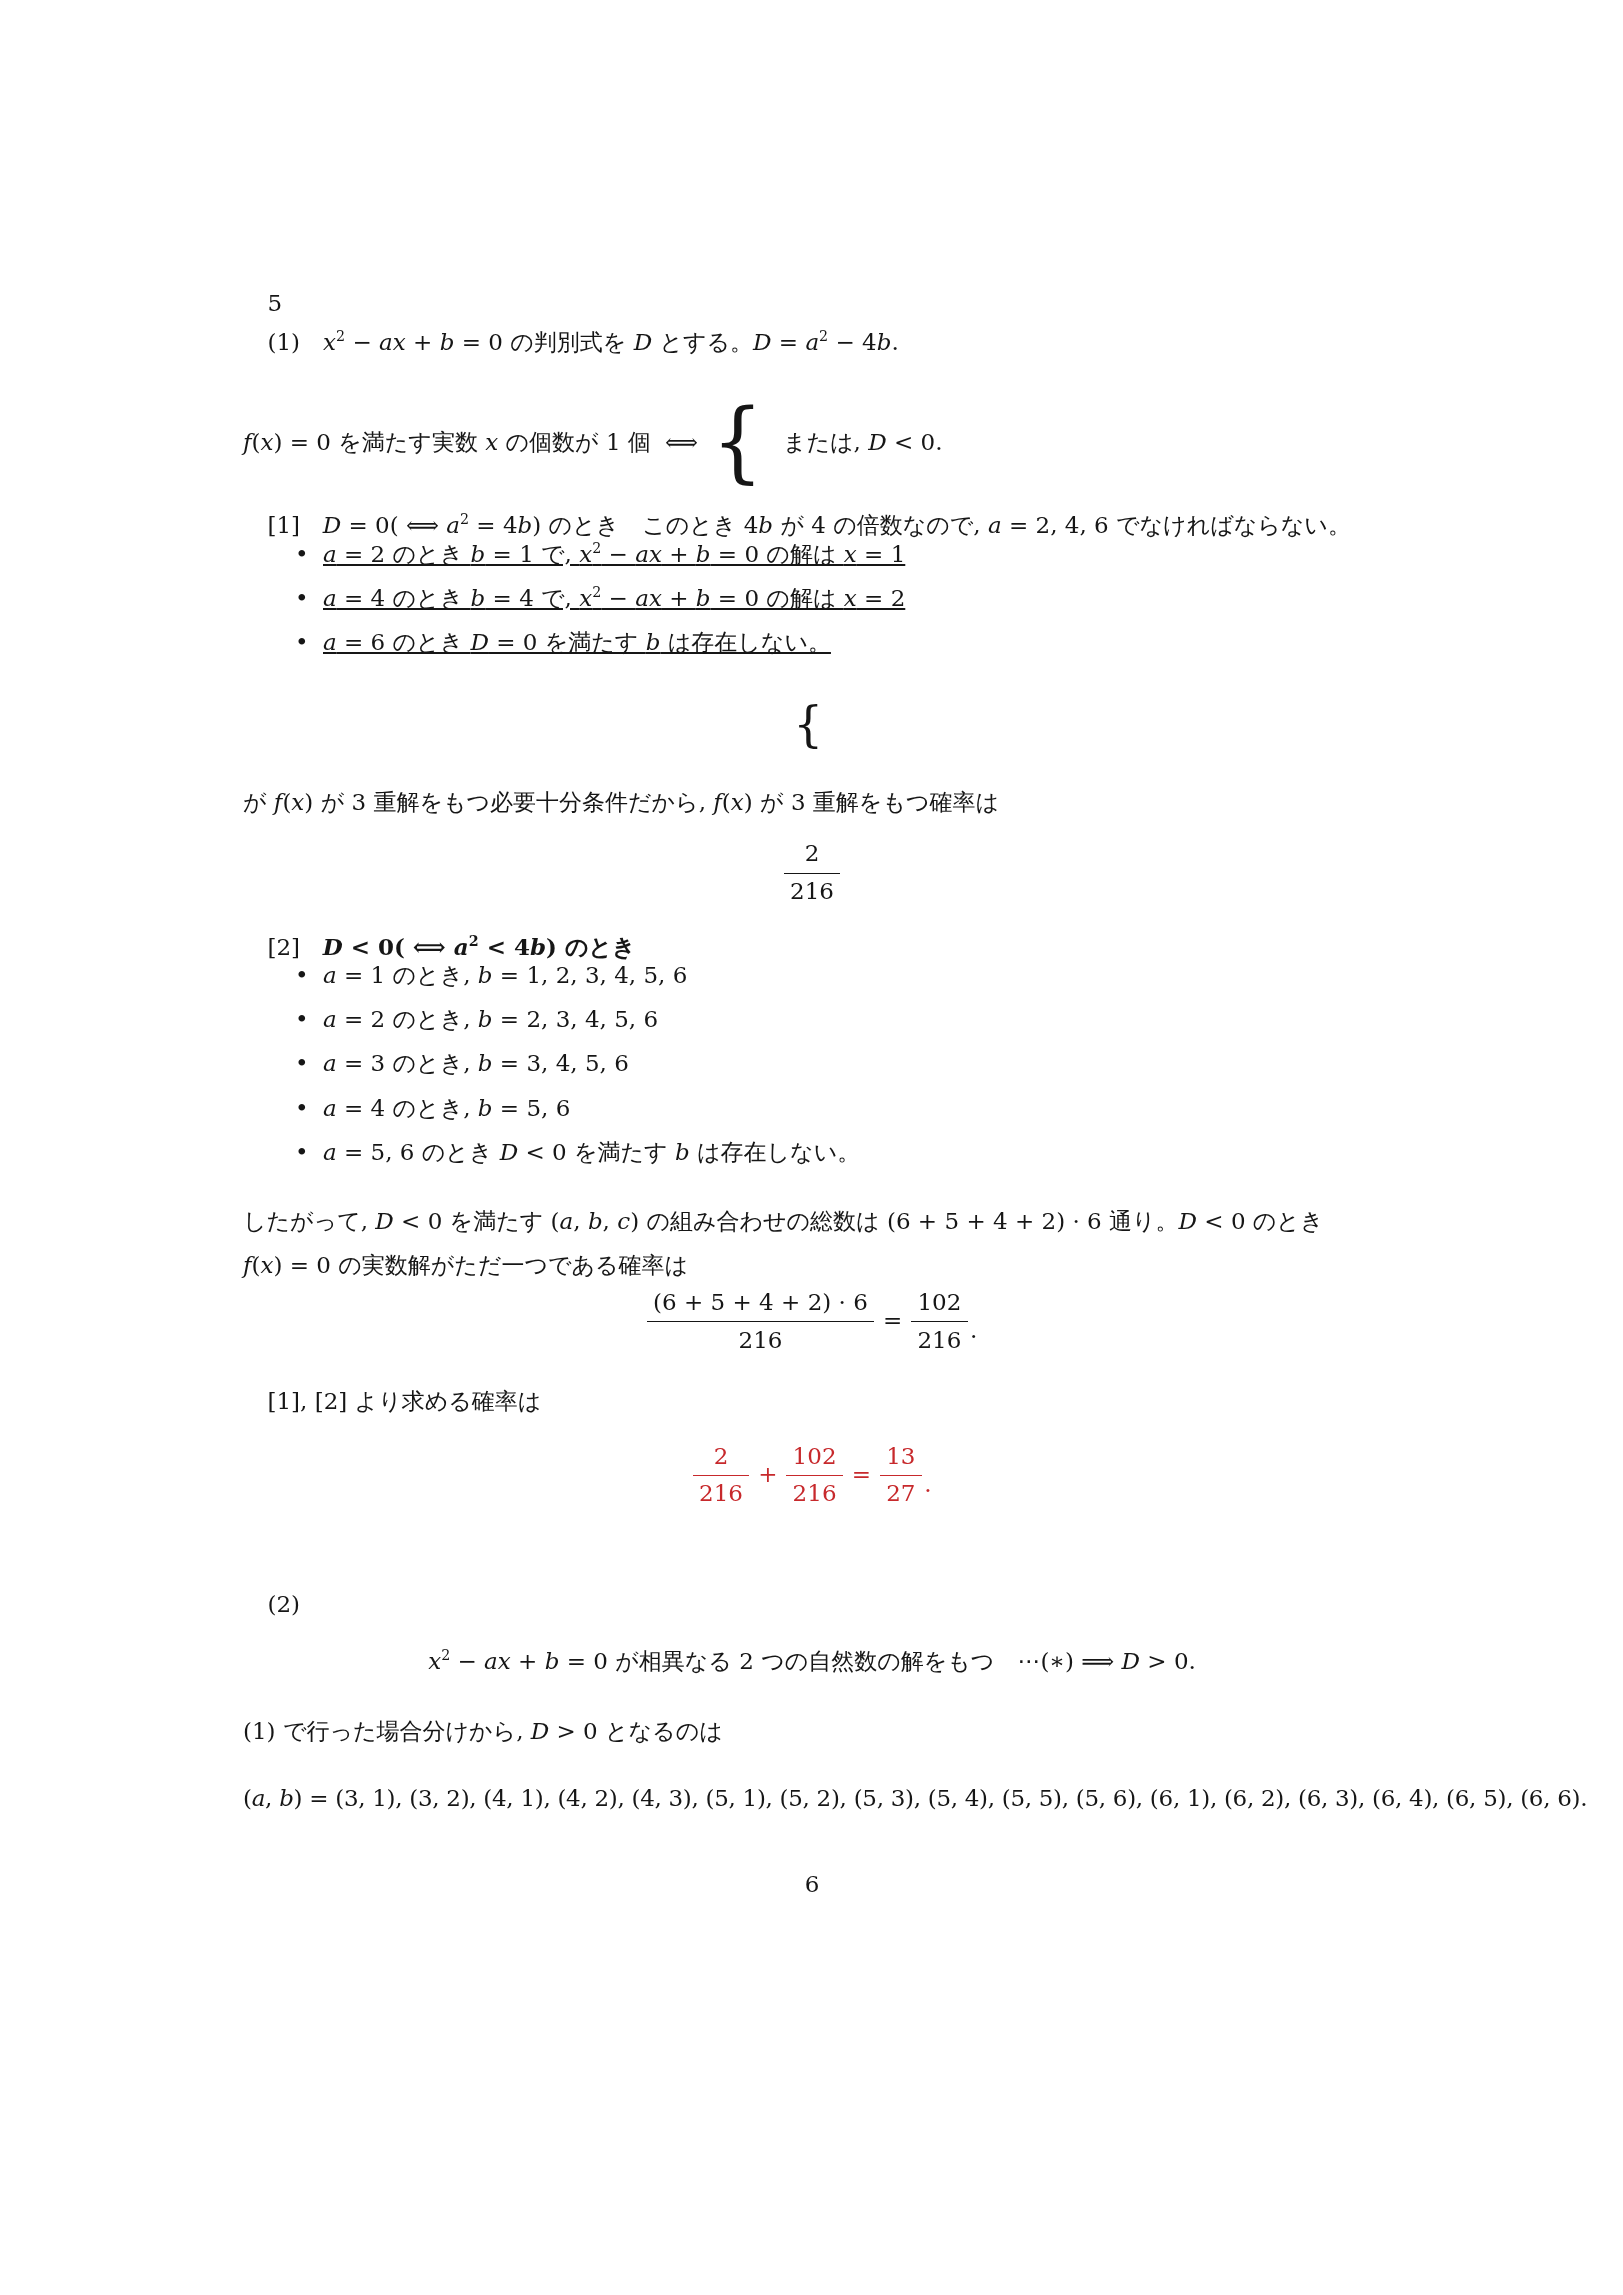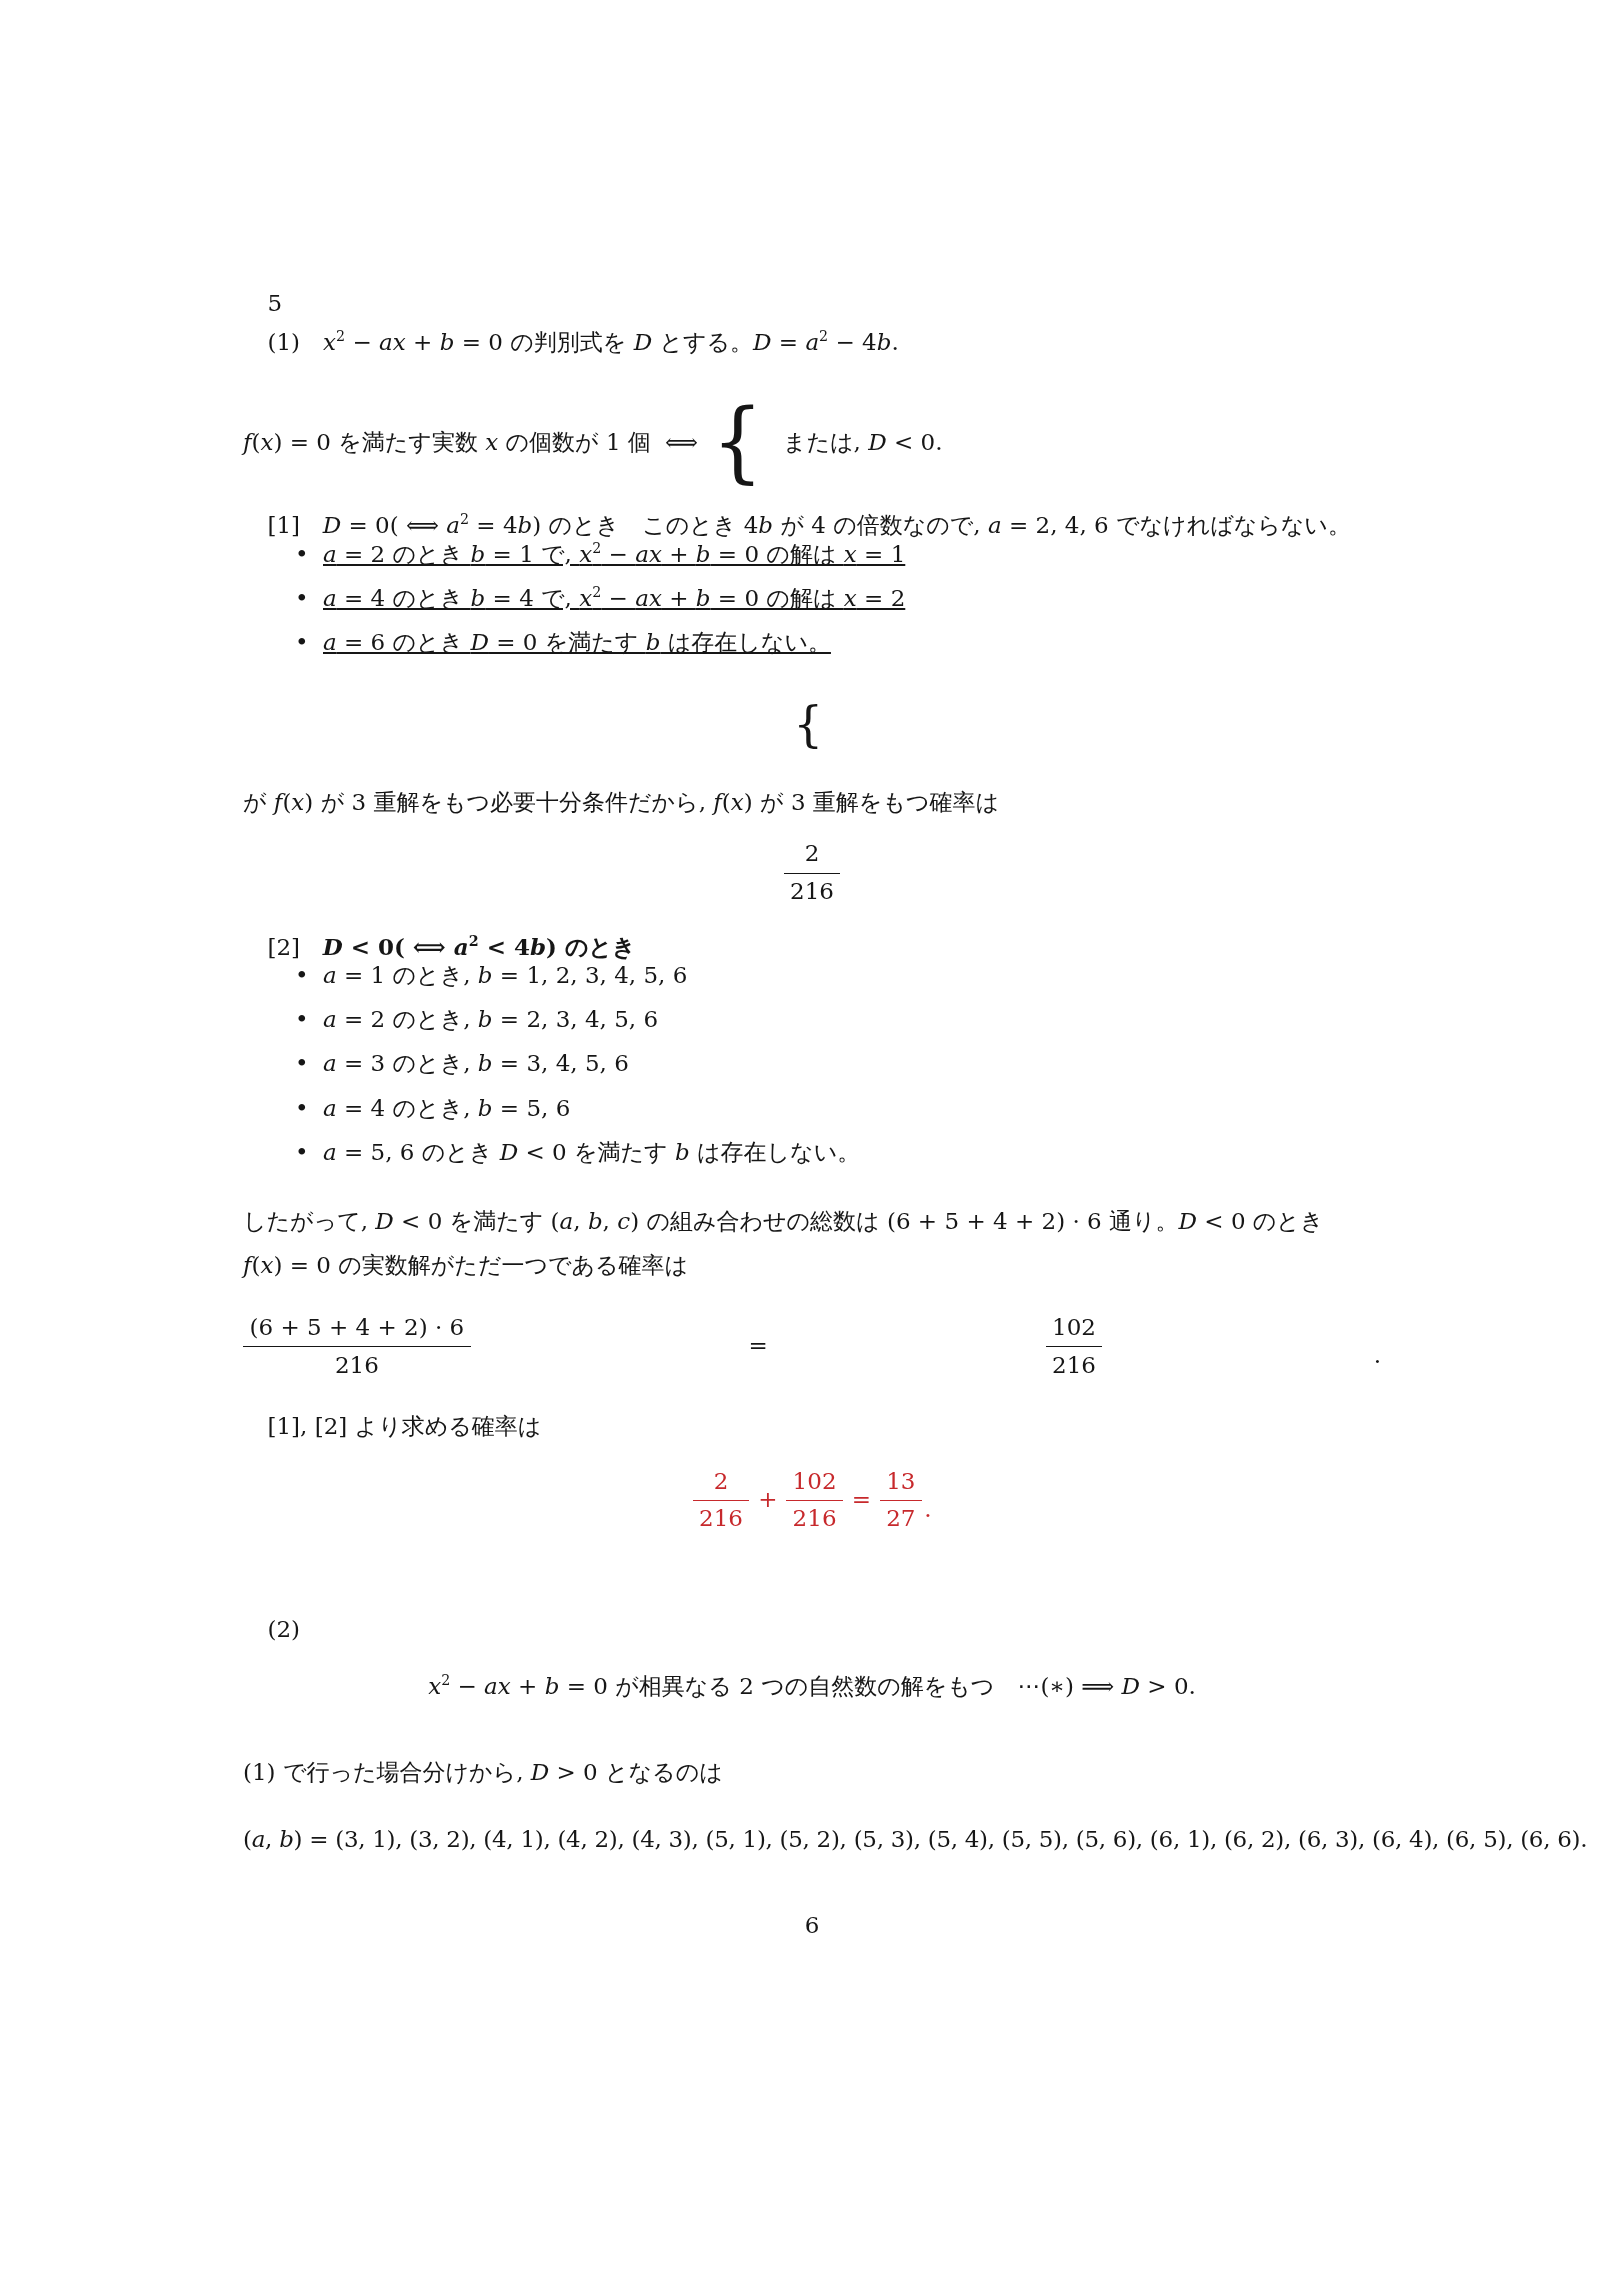--- a/index.html
+++ b/index.html
@@ -55,26 +55,26 @@
   .m-iff{margin-top:48px;}
   .m-case1{margin-top:30px;}
   .m-bullets1{margin-top:30px;text-decoration:underline;}
   .m-braceline{margin-top:46px;}
   .m-para1{margin-top:41px;}
   .m-frac1{margin-top:22px;}
   .m-case2{margin-top:27px;}
   .m-bullets2{margin-top:38px;}
   .m-para2{margin-top:41px;}
   .m-para2b{margin-top:15.3px;}
-  .m-eq2{margin-top:32px;justify-content:space-between;}
+  .m-eq2{margin-top:7px;}
   .m-para3{margin-top:33px;}
   .m-redeq{margin-top:24.5px;}
   .m-part2{margin-top:82px;}
   .m-cond{margin-top:28px;}
-  .m-para4{margin-top:58px;}
+  .m-para4{margin-top:42px;}
   .m-pairs{margin-top:38px;}
   .m-pagenum{margin-top:57px;}
 </style>
 </head>
 <body>
 
 <div class="page" style="color: rgb(22, 22, 22); background-color: rgb(255, 255, 255);">
   <div class="content">
 
     <div class="indent-sm">5</div>

